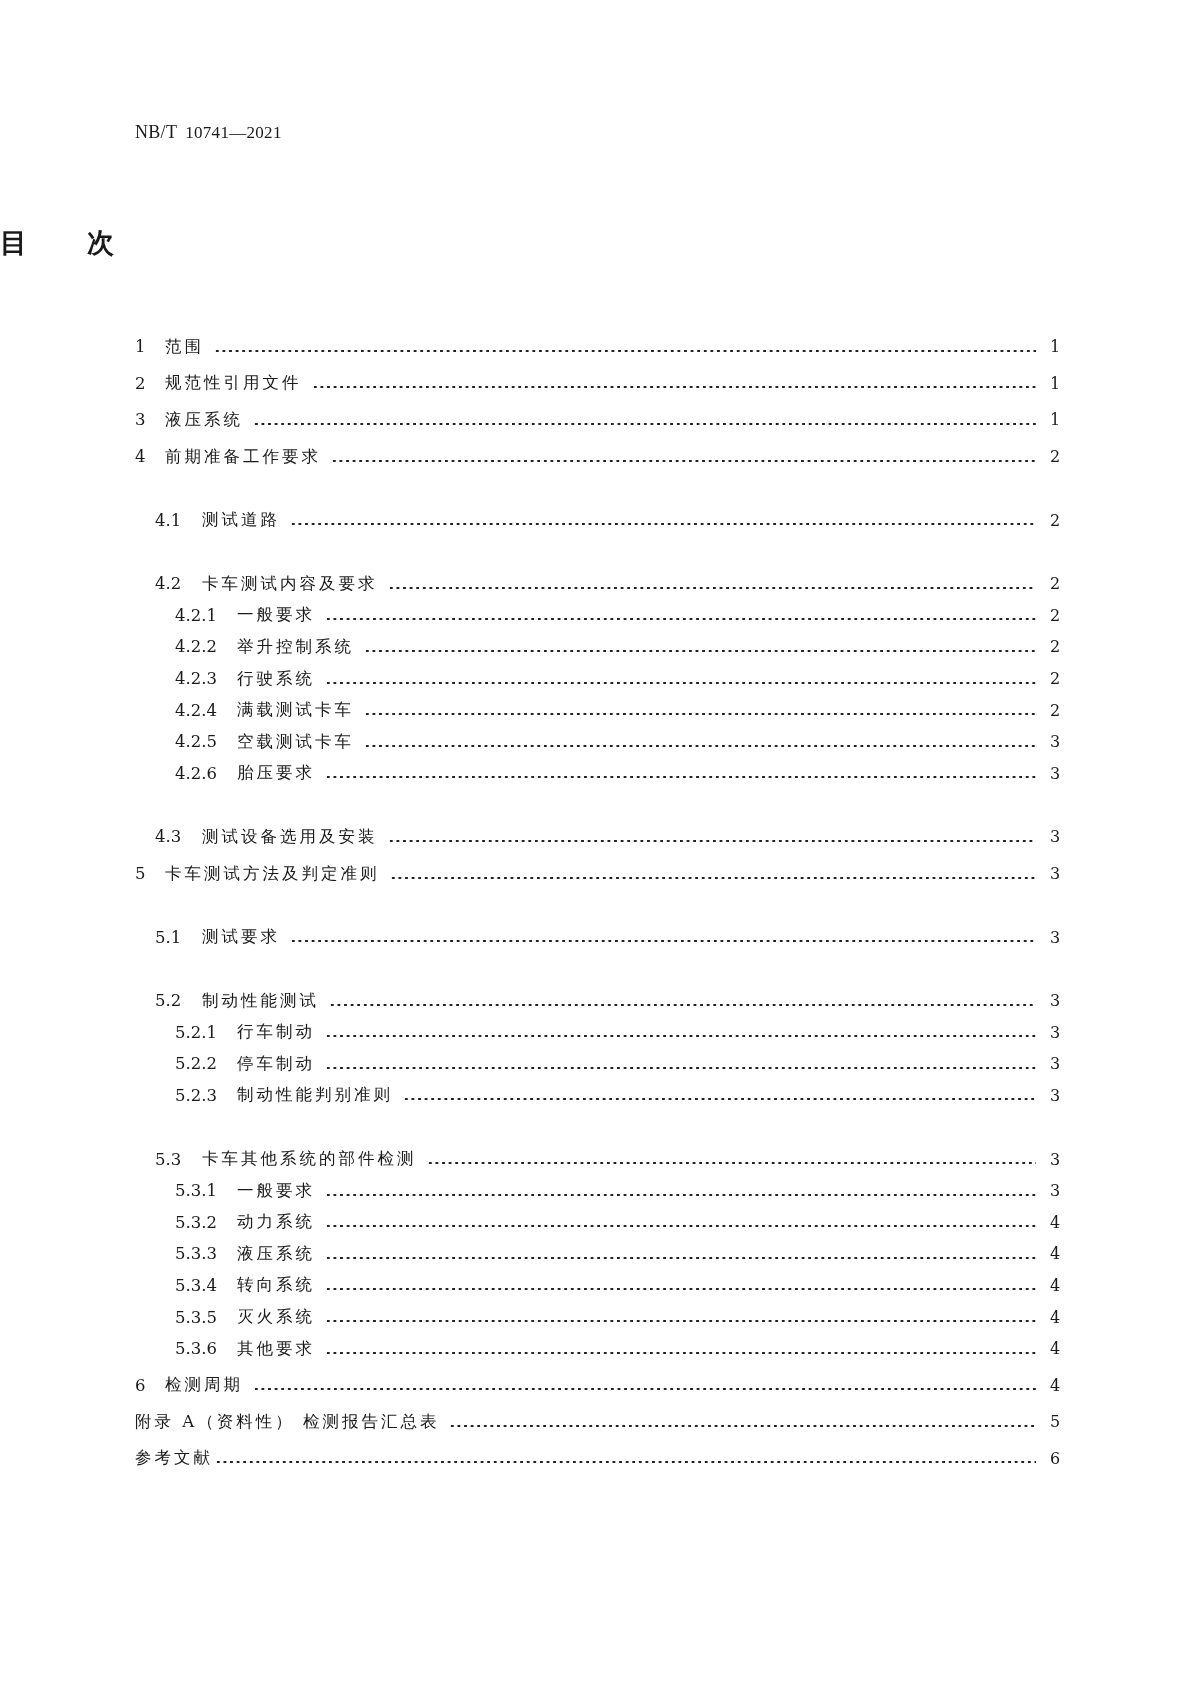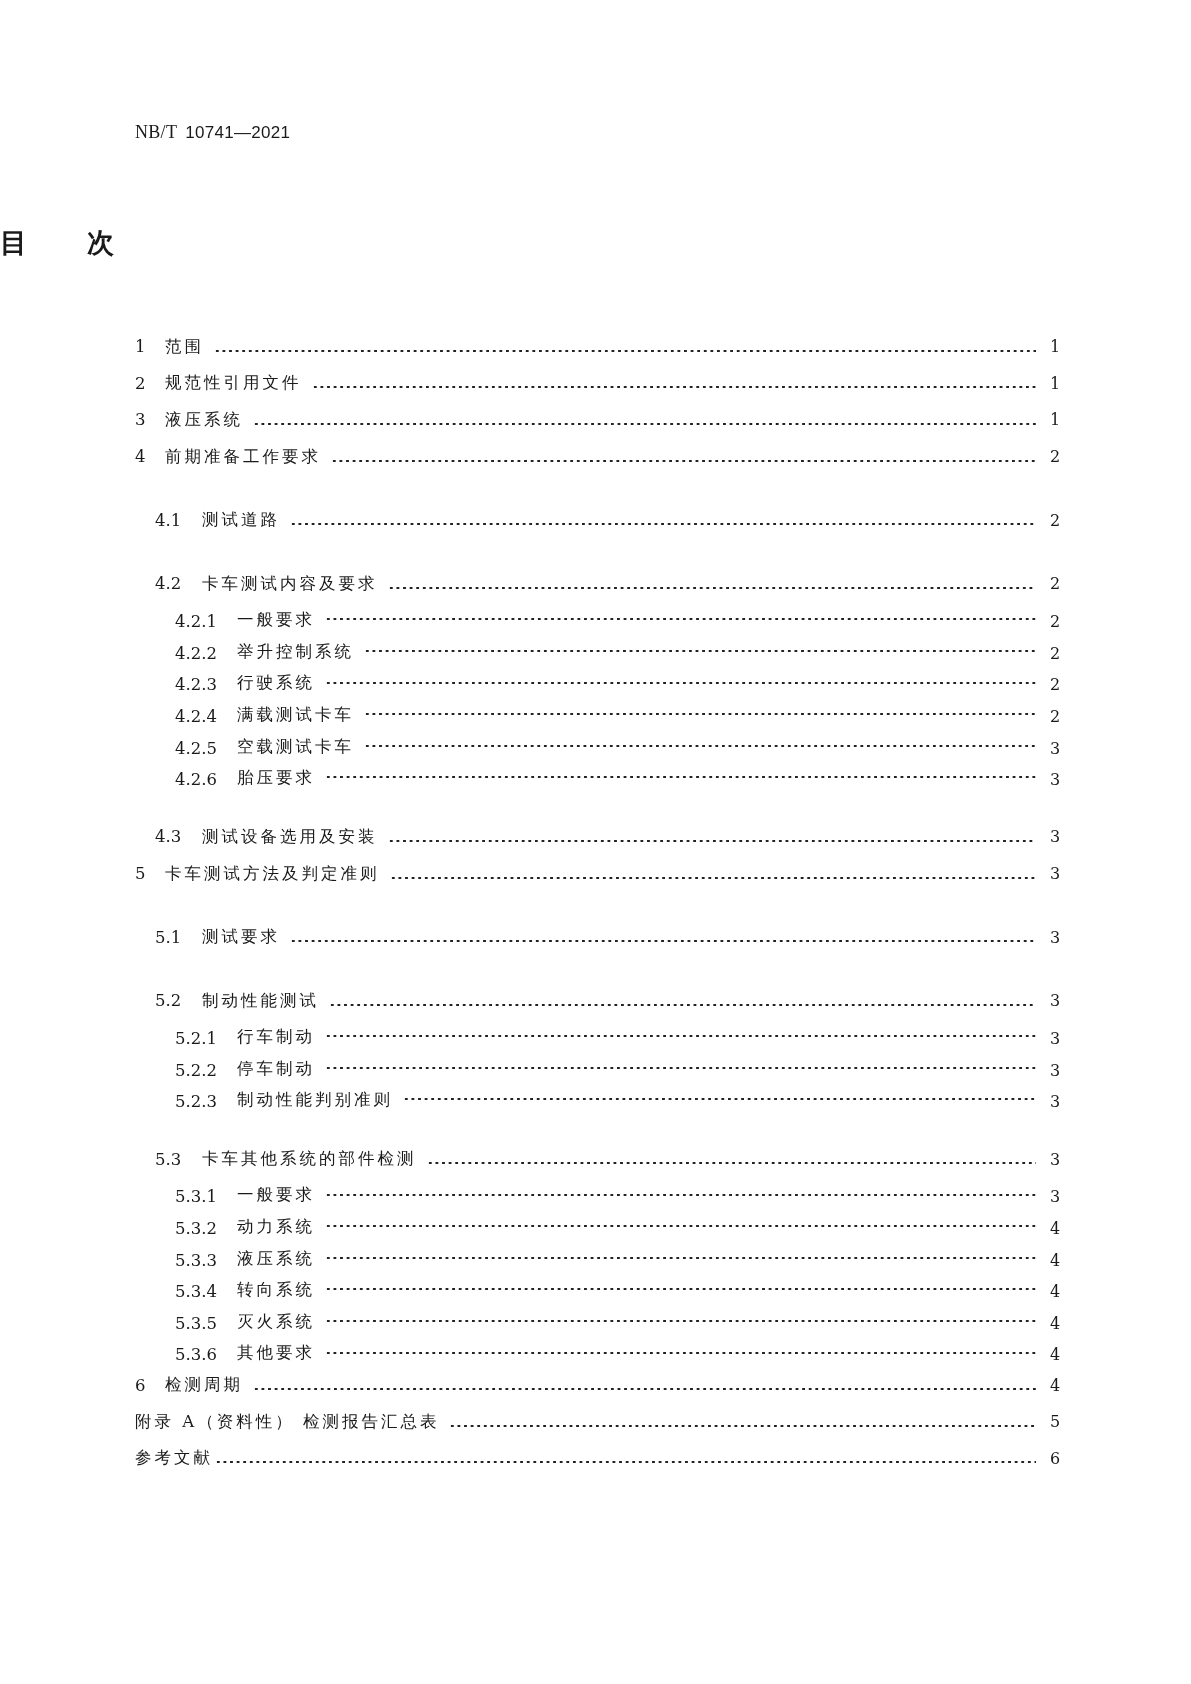--- a/index.html
+++ b/index.html
@@ -1,39 +1,39 @@
 <!DOCTYPE html>
 <html><head>
 <meta charset="utf-8">
 <style>
   html, body { margin:0; padding:0; background:#ffffff; }
   body { width:1191px; height:1684px; position:relative; overflow:hidden; color:#1a1a1a;
          font-family: "DejaVu Serif", "Liberation Serif", serif; }
   .header { position:absolute; left:135px; top:122px; font-size:17px; letter-spacing:0.3px; }
   .header .std-prefix { font-family:"Liberation Serif", serif; font-weight:normal; font-size:18px; }
-  .header .std-num { font-family:Liberation Sans, sans-serif; margin-left:8px; }
+  .header .std-num { font-family:Liberation Serif, serif; margin-left:8px; }
   .title { position:absolute; top:225px; left:0; width:1191px; 
            font-family:"DejaVu Sans", sans-serif; font-weight:bold; font-size:27px; }
   .title span { display:inline-block; }
   .title .gap { width:60px; }
   .toc { position:absolute; left:135px; top:326px; width:927px; }
   .toc-row { position:relative; height:31.6px; display:flex; align-items:center; font-size:16.5px; }
   .toc-row.gap-before { margin-top:5px; }
   .toc-row .num { display:inline-block; white-space:nowrap; }
   .toc-row .lbl { white-space:nowrap; letter-spacing:3px; }
   .toc-row .leader { flex:1; overflow:hidden; white-space:nowrap; margin:0 12px 0 10px;
                      height:10px; align-self:center;
                      background-image: radial-gradient(circle, #222 1.1px, transparent 1.3px);
                      background-size:6.6px 10px; background-position:0 4px; background-repeat:repeat-x; }
   .toc-row .leader.tight { margin-left:2px; }
   .toc-row .pg { width:14px; text-align:center; font-size:16px; }
   .lvl0 .num { width:30px; }
   .lvl1 { padding-left:20px;margin-top:32px; }
   .lvl1 .num { width:47px; }
-  .lvl2 { padding-left:40px;align-items:flex-end; }
+  .lvl2 { padding-left:40px; }
   .lvl2 .num { width:62px; }
 </style>
 </head>
 <body>
 
 <div class="header">
   <span class="std-prefix">NB/T</span><span class="std-num">10741—2021</span>
 </div>
 
 <div class="title">

